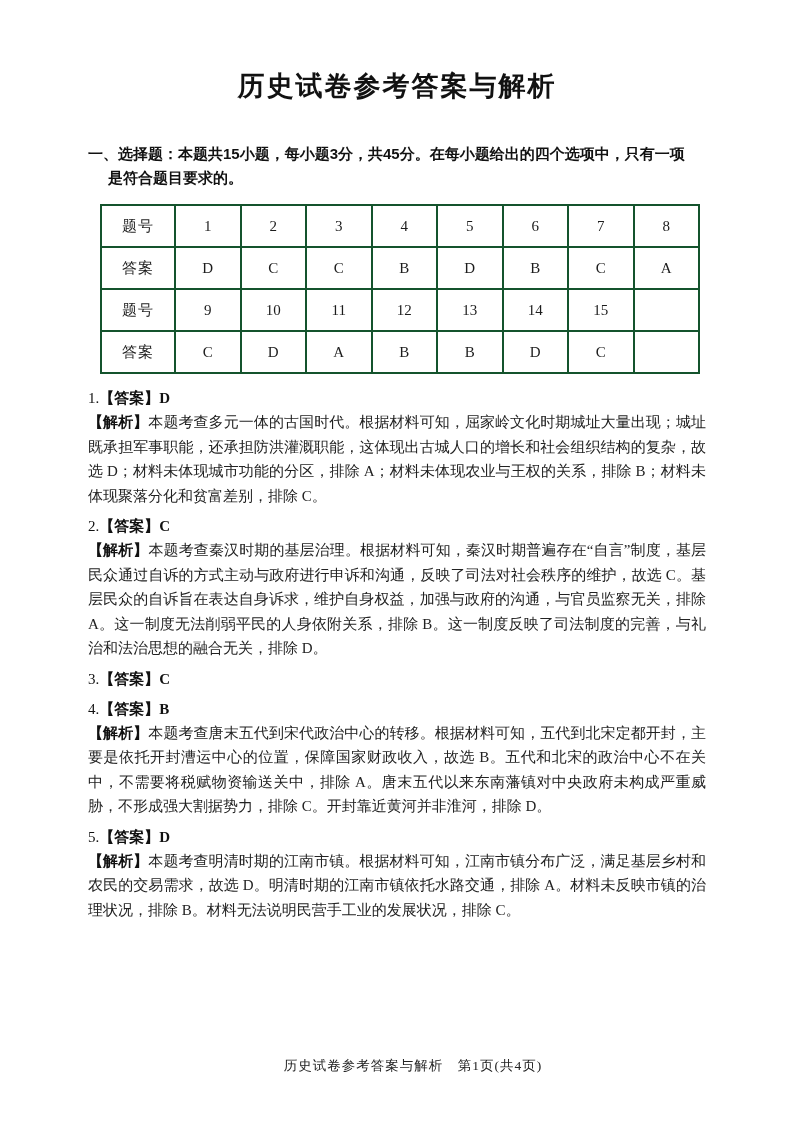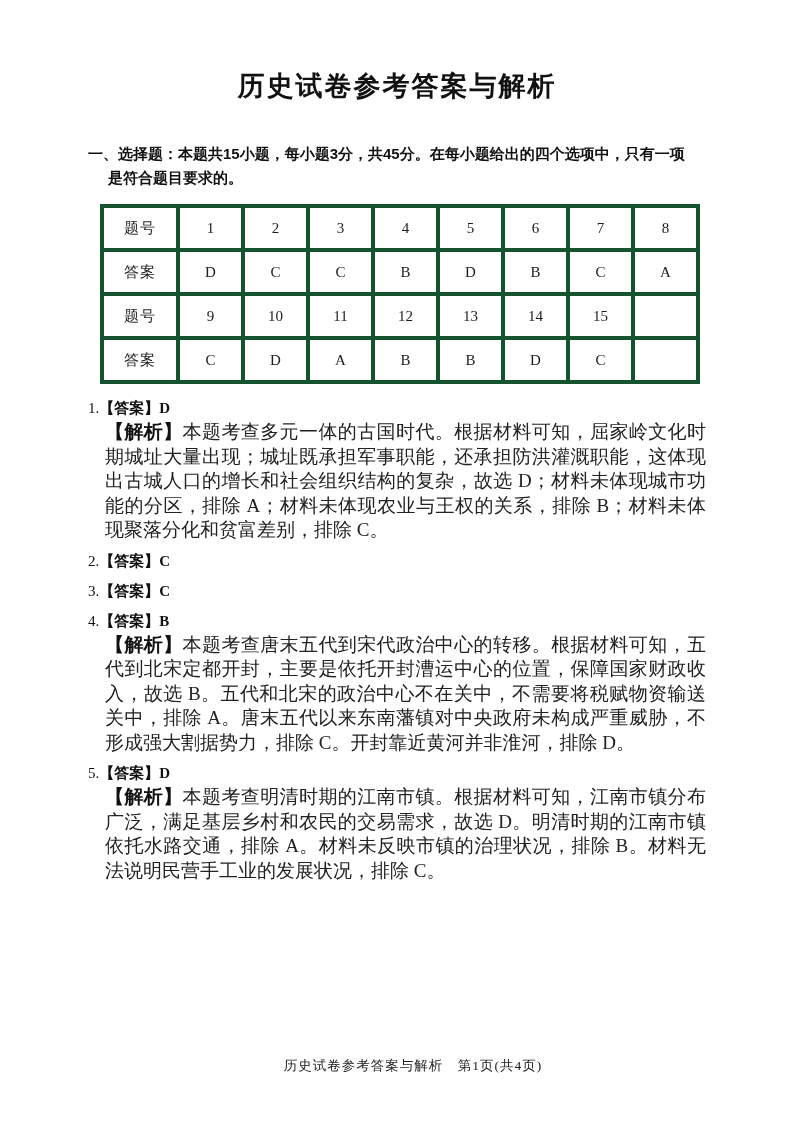--- a/index.html
+++ b/index.html
@@ -39,21 +39,21 @@
     text-indent: -20px;
     color: #111;
   }
   table.answer-table {
     border-collapse: collapse;
     width: 600px;
     margin: 4px 0 12px 12px;
     table-layout: fixed;
   }
   table.answer-table td {
-    border: 4px solid #14532d;
+    border: 2px solid #14532d;
     height: 40px;
     text-align: center;
     vertical-align: middle;
     font-size: 15px;
     color: #1c1c1c;
     padding: 0;
   }
   table.answer-table td.label-cell {
     width: 72px;
     letter-spacing: 1px;
@@ -67,22 +67,21 @@
     color: #111;
   }
   .answer-line .num {
     font-family: "Liberation Serif", "DejaVu Serif", serif;
   }
   .answer-line .bold-label {
     font-family: Liberation Serif, serif;
     font-weight: bold;
   }
   .analysis {
-    margin-left: 17px;
-    font-size: 19px;
+    font-size: 15px;
     line-height: 24.5px;
     text-align: justify;
     color: #222;
   }
   .analysis .bold-label {
     font-family: "Liberation Sans", "DejaVu Sans", sans-serif;
     font-weight: bold;
     color: #111;
   }
   .footer {
@@ -154,20 +153,21 @@
       </tbody>
   </table>
 
   <div id="explanations">
       <div class="explanation-item">
         <div class="answer-line"><span class="num">1.</span><span class="bold-label">【答案】D</span></div>
         <div class="analysis"><span class="bold-label">【解析】</span><span>本题考查多元一体的古国时代。根据材料可知，屈家岭文化时期城址大量出现；城址既承担军事职能，还承担防洪灌溉职能，这体现出古城人口的增长和社会组织结构的复杂，故选 D；材料未体现城市功能的分区，排除 A；材料未体现农业与王权的关系，排除 B；材料未体现聚落分化和贫富差别，排除 C。</span></div>
       </div>
       <div class="explanation-item">
         <div class="answer-line"><span class="num">2.</span><span class="bold-label">【答案】C</span></div>
+        <div class="analysis"><span class="bold-label">【解析】</span><span>本题考查秦汉时期的基层治理。根据材料可知，秦汉时期普遍存在“自言”制度，基层民众通过自诉的方式主动与政府进行申诉和沟通，反映了司法对社会秩序的维护，故选 C。基层民众的自诉旨在表达自身诉求，维护自身权益，加强与政府的沟通，与官员监察无关，排除 A。这一制度无法削弱平民的人身依附关系，排除 B。这一制度反映了司法制度的完善，与礼治和法治思想的融合无关，排除 D。</span></div>
       </div>
       <div class="explanation-item">
         <div class="answer-line"><span class="num">3.</span><span class="bold-label">【答案】C</span></div>
       </div>
       <div class="explanation-item">
         <div class="answer-line"><span class="num">4.</span><span class="bold-label">【答案】B</span></div>
         <div class="analysis"><span class="bold-label">【解析】</span><span>本题考查唐末五代到宋代政治中心的转移。根据材料可知，五代到北宋定都开封，主要是依托开封漕运中心的位置，保障国家财政收入，故选 B。五代和北宋的政治中心不在关中，不需要将税赋物资输送关中，排除 A。唐末五代以来东南藩镇对中央政府未构成严重威胁，不形成强大割据势力，排除 C。开封靠近黄河并非淮河，排除 D。</span></div>
       </div>
       <div class="explanation-item">
         <div class="answer-line"><span class="num">5.</span><span class="bold-label">【答案】D</span></div>

